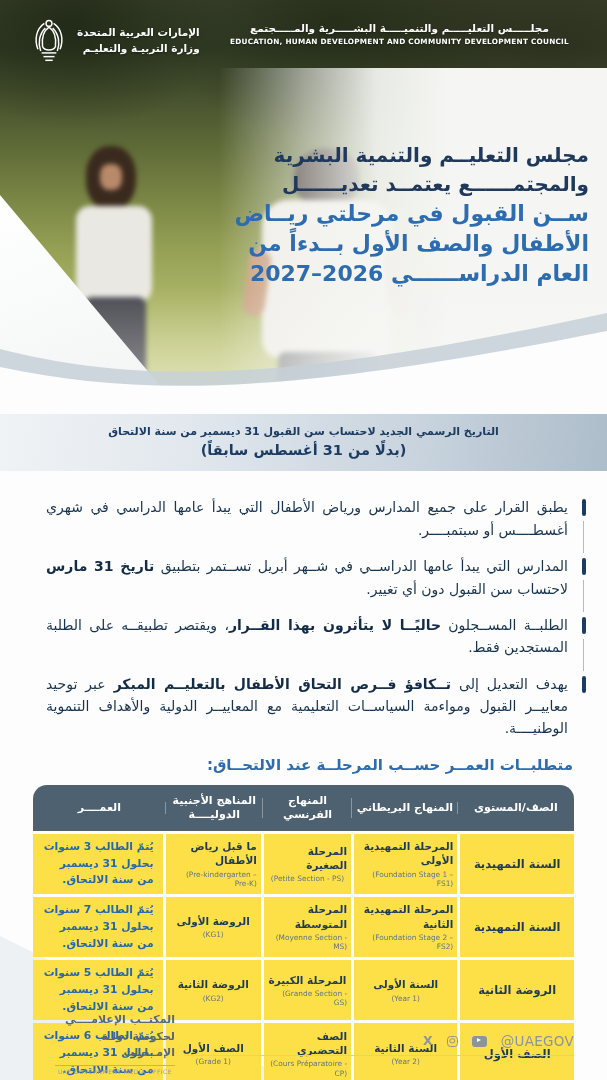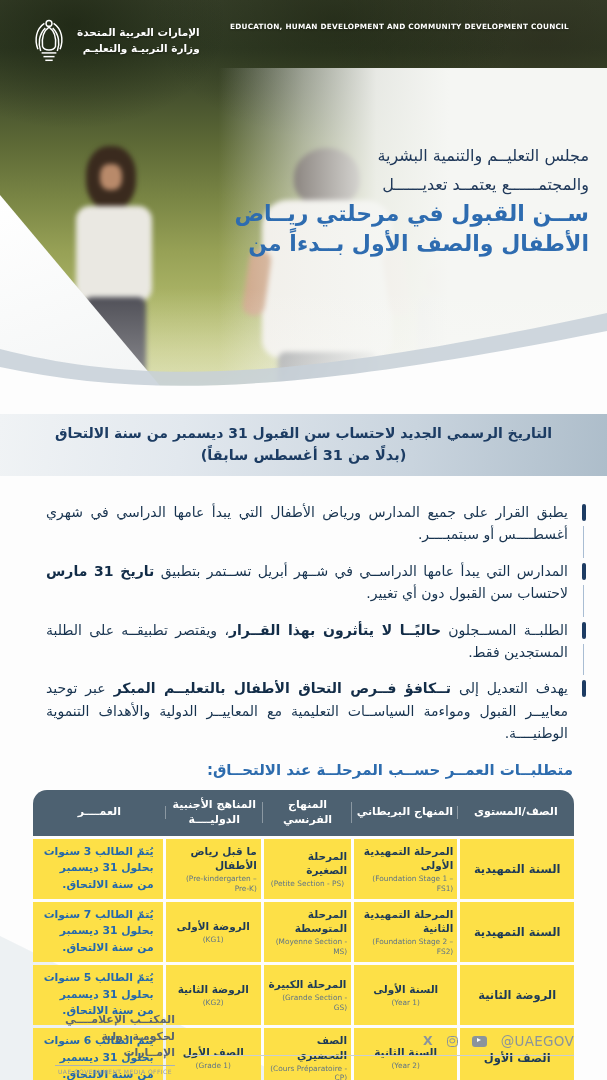--- a/index.html
+++ b/index.html
@@ -31,27 +31,27 @@
     display:flex; justify-content:space-between; align-items:flex-start; color:#fff; z-index:3; }
   .ministry { display:flex; align-items:center; gap:9px; }
   .emblem svg { display:block; }
   .ministry-text { direction:rtl; text-align:right; font-size:10.5px; font-weight:bold; line-height:1.55; text-shadow:0 1px 2px rgba(0,0,0,.35); }
   .council { text-align:center; direction:rtl; margin-top:6px; text-shadow:0 1px 2px rgba(0,0,0,.35); }
   .council-ar { font-size:10.5px; font-weight:bold; letter-spacing:.5px; margin-bottom:3px; }
   .council-en { font-size:7.3px; font-weight:bold; letter-spacing:.25px; direction:ltr; }
 
   
   .hero-title { position:absolute; top:141px; right:18px; width:380px; text-align:right; direction:rtl; z-index:3; }
-  .ht-dark { color:#20395a; font-size:16px; font-weight:normal; line-height:29px; white-space:nowrap; }
+  .ht-dark { color:#20395a; font-size:20px; font-weight:bold; line-height:29px; white-space:nowrap; }
   .ht-blue { color:#2e6cb0; font-size:22px; font-weight:bold; line-height:30px; white-space:nowrap; }
 
   
   .banner { margin-top:14px; padding:9px 14px 11px; text-align:center; direction:rtl;
     background:linear-gradient(96deg,#f0f3f5 0%, #e2e8ee 30%, #c9d4de 68%, #adbdca 100%); }
-  .banner-l1 { font-size:14px; font-weight:bold; color:#1c3c63; line-height:1.55; }
+  .banner-l1 { font-size:11px; font-weight:bold; color:#1c3c63; line-height:1.55; }
   .banner-l2 { font-size:14.5px; font-weight:bold; color:#1c3c63; line-height:1.4; }
 
   
   .bullets { list-style:none; direction:rtl; padding:25px 22px 0 46px; position:relative; z-index:1; }
   .bullets li { position:relative; padding-right:17px; margin-bottom:14px;
     font-size:14px; color:#17334f; line-height:1.6; text-align:justify; }
   .bullets li::before { content:""; position:absolute; right:-1px; top:3px; width:4.5px; height:17px;
     background:#1d3c63; border-radius:2.5px; }
   .bullets li::after { content:""; position:absolute; right:1px; top:25px; bottom:-12px; width:1.2px; background:#a9bdd3; }
   .bullets li:last-child::after { display:none; }
@@ -142,29 +142,31 @@
             <path d="M14 44 H26"></path>
             <path d="M16 48 H24"></path>
           </svg>
         </span>
         <div class="ministry-text">
           <div>الإمارات العربية المتحدة</div>
           <div>وزارة التربيـة والتعليـم</div>
         </div>
       </div>
       <div class="council">
+        <div class="council-ar">مجلـــــس التعليـــــم والتنميـــــة البشـــــرية والمـــــجتمع</div>
         <div class="council-en">EDUCATION, HUMAN DEVELOPMENT AND COMMUNITY DEVELOPMENT COUNCIL</div>
       </div>
     </div>
 
     <div class="hero-title">
       <div class="ht-dark">مجلس التعليــم والتنمية البشرية</div>
       <div class="ht-dark">والمجتمــــــع يعتمــد تعديــــــل</div>
       <div class="ht-blue">ســن القبول في مرحلتي ريــاض</div>
       <div class="ht-blue">الأطفال والصف الأول بــدءاً من</div>
+      <div class="ht-blue">العام الدراســــــي 2026–2027</div>
     </div>
 
     <div class="wedge"></div>
     <svg class="swoosh" viewBox="0 0 607 130" preserveAspectRatio="none">
       <path d="M0,78 C150,116 300,108 607,42 L607,62 C300,122 150,128 0,97 Z" fill="#c7d0d8" opacity="0.85"></path>
       <path d="M0,96 C150,128 300,121 607,60 L607,131 L0,131 Z" fill="#fdfdfd"></path>
     </svg>
   </div>
 
   <div class="banner">

